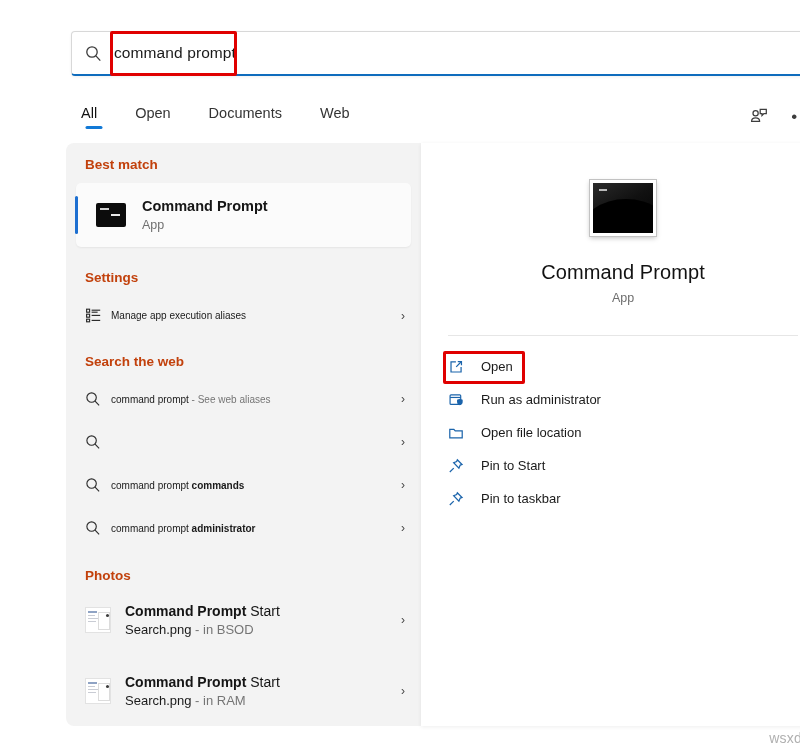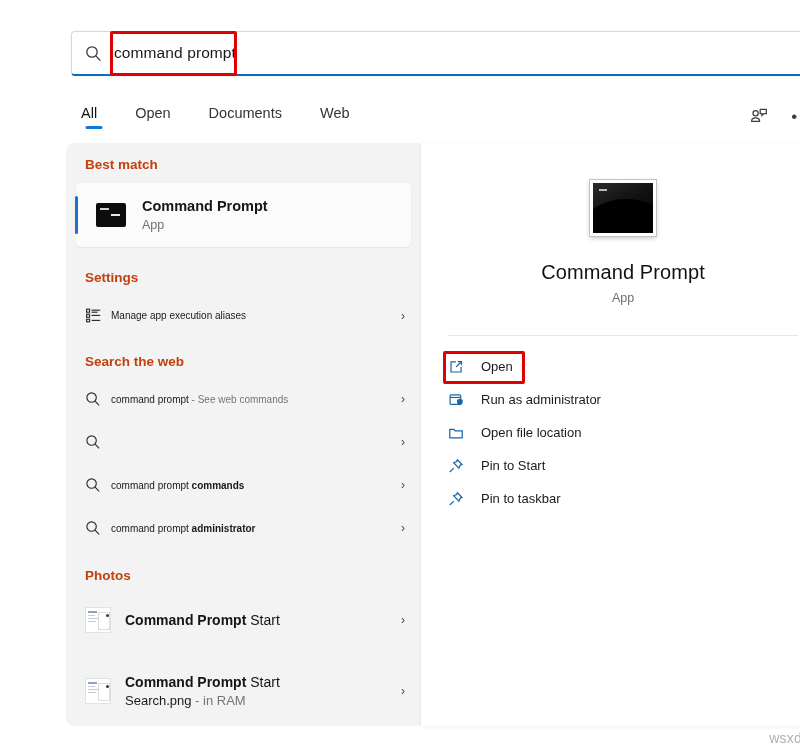--- a/index.html
+++ b/index.html
@@ -432,21 +432,21 @@
       <div class="group-head">Search the web</div>
       <div style="height:9px"></div>
 
       <div class="row">
         <span class="row-icon">
           <svg width="16" height="16" viewBox="0 0 17 17" fill="none" stroke="currentColor" stroke-width="1.2">
             <circle cx="7" cy="7" r="5"></circle>
               <line x1="10.7" y1="10.7" x2="15" y2="15.3"></line>
           </svg>
         </span>
-        <span class="row-label"><span class="q">command prompt</span><span class="muted"> - See web commands</span></span>
+        <span class="row-label"><span class="q">command prompt</span><span class="muted"> - See web aliases</span></span>
         <span class="row-chev">›</span>
       </div>
 
       <div class="row">
         <span class="row-icon">
           <svg width="16" height="16" viewBox="0 0 17 17" fill="none" stroke="currentColor" stroke-width="1.2">
             <circle cx="7" cy="7" r="5"></circle>
               <line x1="10.7" y1="10.7" x2="15" y2="15.3"></line>
           </svg>
         </span>
@@ -484,20 +484,21 @@
         <span class="photo-thumb">
           <i class="t1"></i>
             <i class="t2"></i>
             <i class="t3"></i>
             <i class="t4"></i>
             <i class="pg"></i>
             <i class="dot"></i>
         </span>
         <span class="photo-text">
           <div class="photo-l1"><span class="b">Command Prompt</span><span> Start</span></div>
+          <div class="photo-l2"><span>Search.png</span><span class="muted"> - in BSOD</span></div>
         </span>
         <span class="row-chev">›</span>
       </div>
 
       <div style="height:17px"></div>
 
       <div class="row photo">
         <span class="photo-thumb">
           <i class="t1"></i>
             <i class="t2"></i>

